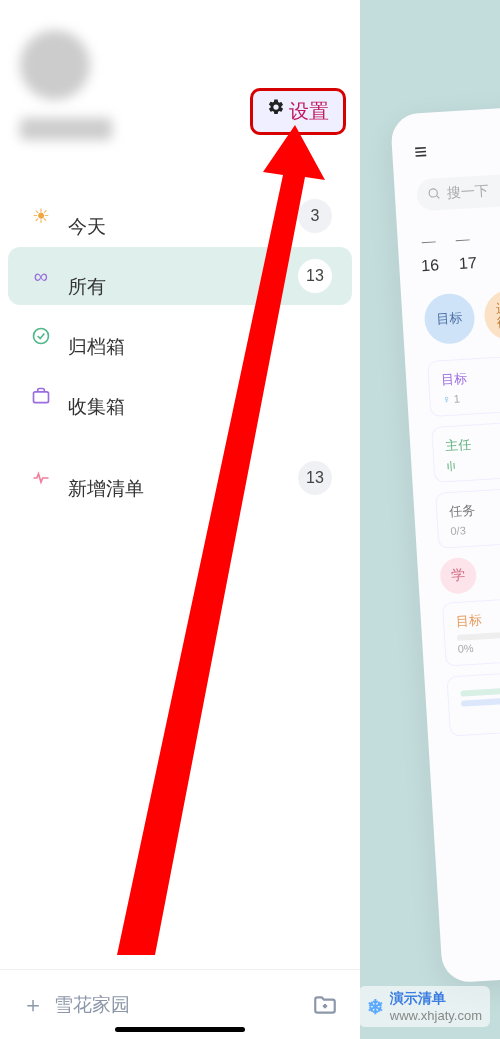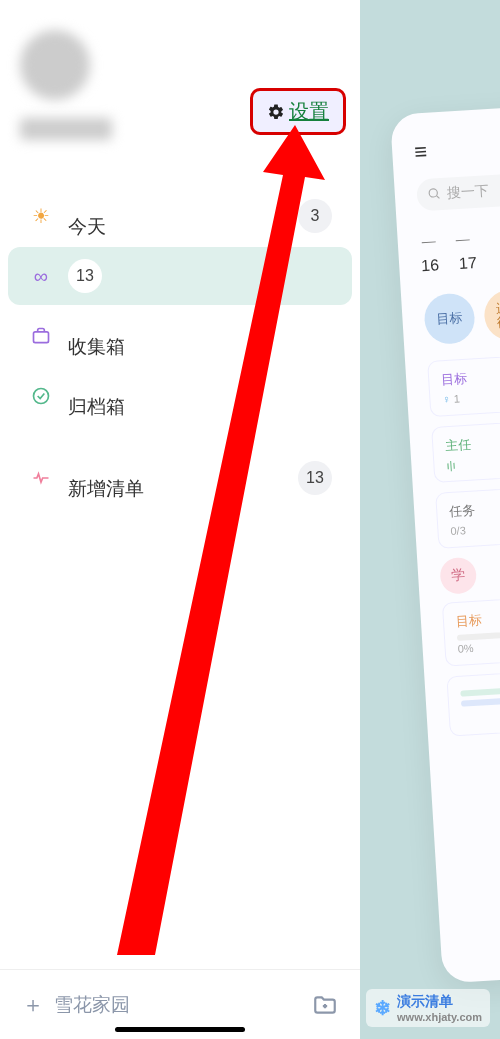--- a/index.html
+++ b/index.html
@@ -34,30 +34,29 @@
     .username {
       width: 92px; height: 22px;
       background: #ccc;
       filter: blur(6px);
       border-radius: 4px;
     }
     .settings-btn {
       position: absolute;
       right: 14px; top: 88px;
       display: inline-flex;
-      align-items: center;
+      align-items: flex-start;
       gap: 4px;
       background: #f0efff;
       border: 3px solid #d70000;
       border-radius: 10px;
       padding: 7px 14px;
       font-size: 20px;
-      color: #15803d;
+      color: #be185d;
       cursor: pointer;
-      text-decoration: underline;
     }
     .gear { width: 18px; height: 18px; }
     .list { flex: 0 0 auto; }
     .item {
       display: flex;
       align-items: center;
       height: 58px;
       padding: 0 20px;
       font-size: 19px;
       color: #333;
@@ -173,21 +172,21 @@
 
     
     .wm {
       position: absolute;
       right: 10px; bottom: 12px;
       display: flex; align-items: center; gap: 6px;
       color: #3b7de0; font-size: 14px; font-weight: 600;
       background: rgba(255,255,255,.6);
       padding: 4px 8px; border-radius: 6px;
     }
-    .wm .wurl { display: block; font-size: 11px; color: #888; font-weight: 700; }
+    .wm .wurl { display: block; font-size: 13px; color: #888; font-weight: 400; }
     .wm .flake { color: #5aa9ff; font-size: 20px; }
 
     .ic-sun { color: #f2a640; }
     .ic-inf { color: #9b6dde; }
     .ic-box { color: #9b6dde; }
     .ic-arc { color: #54b88c; }
     .ic-heart { color: #f07f9c; }
   </style>
 </head>
 <body>
@@ -205,39 +204,40 @@
   </div>
 
   <div class="list">
     <div class="item">
       <span class="icon ic-sun">☀</span>
       <span class="label">今天</span>
       <span class="badge">3</span>
     </div>
     <div class="item selected">
       <span class="icon ic-inf">∞</span>
+      <span class="label">所有</span>
       <span class="badge">13</span>
+    </div>
+    <div class="item">
+      <span class="icon ic-arc">
+        <svg width="20" height="20" viewBox="0 0 24 24" fill="none" stroke="#54b88c" stroke-width="2">
+            <circle cx="12" cy="12" r="9"></circle>
+            <path d="M8 12l3 3 5-6"></path>
+          </svg>
+      </span>
+      <span class="label">归档箱</span>
     </div>
     <div class="item">
       <span class="icon ic-box">
         <svg width="20" height="20" viewBox="0 0 24 24" fill="none" stroke="#9b6dde" stroke-width="2">
             <rect x="3" y="7" width="18" height="13" rx="2"></rect>
             <path d="M8 7V5a2 2 0 0 1 2-2h4a2 2 0 0 1 2 2v2"></path>
           </svg>
       </span>
       <span class="label">收集箱</span>
-    </div>
-    <div class="item">
-      <span class="icon ic-arc">
-        <svg width="20" height="20" viewBox="0 0 24 24" fill="none" stroke="#54b88c" stroke-width="2">
-            <circle cx="12" cy="12" r="9"></circle>
-            <path d="M8 12l3 3 5-6"></path>
-          </svg>
-      </span>
-      <span class="label">归档箱</span>
     </div>
     <div class="gap"></div>
     <div class="item">
       <span class="icon ic-heart">
         <svg width="20" height="20" viewBox="0 0 24 24" fill="none" stroke="#f07f9c" stroke-width="2">
             <path d="M3 12h4l2-5 3 10 2-5h7"></path>
           </svg>
       </span>
       <span class="label">新增清单</span>
       <span class="badge">13</span>

